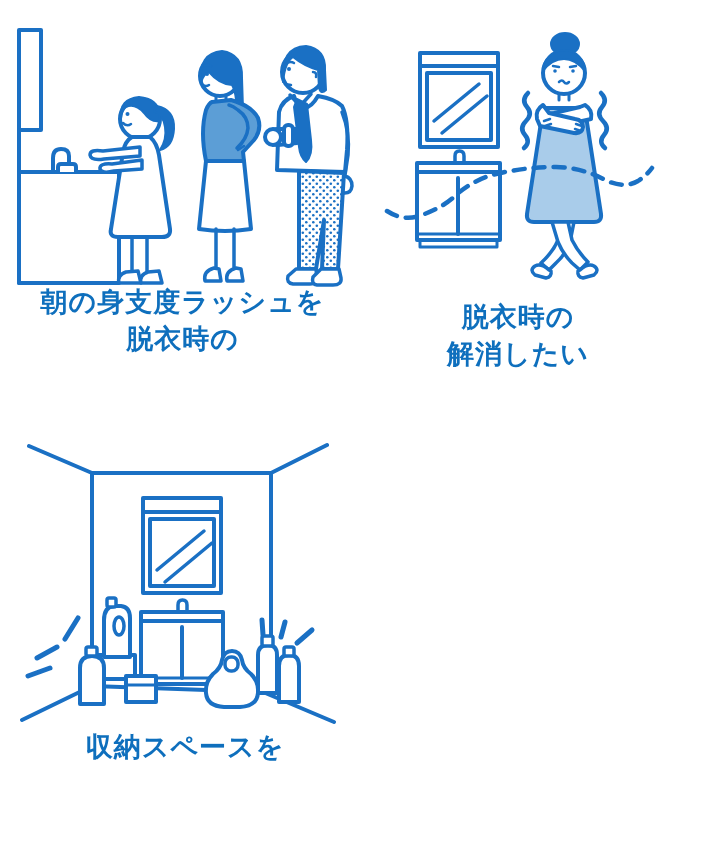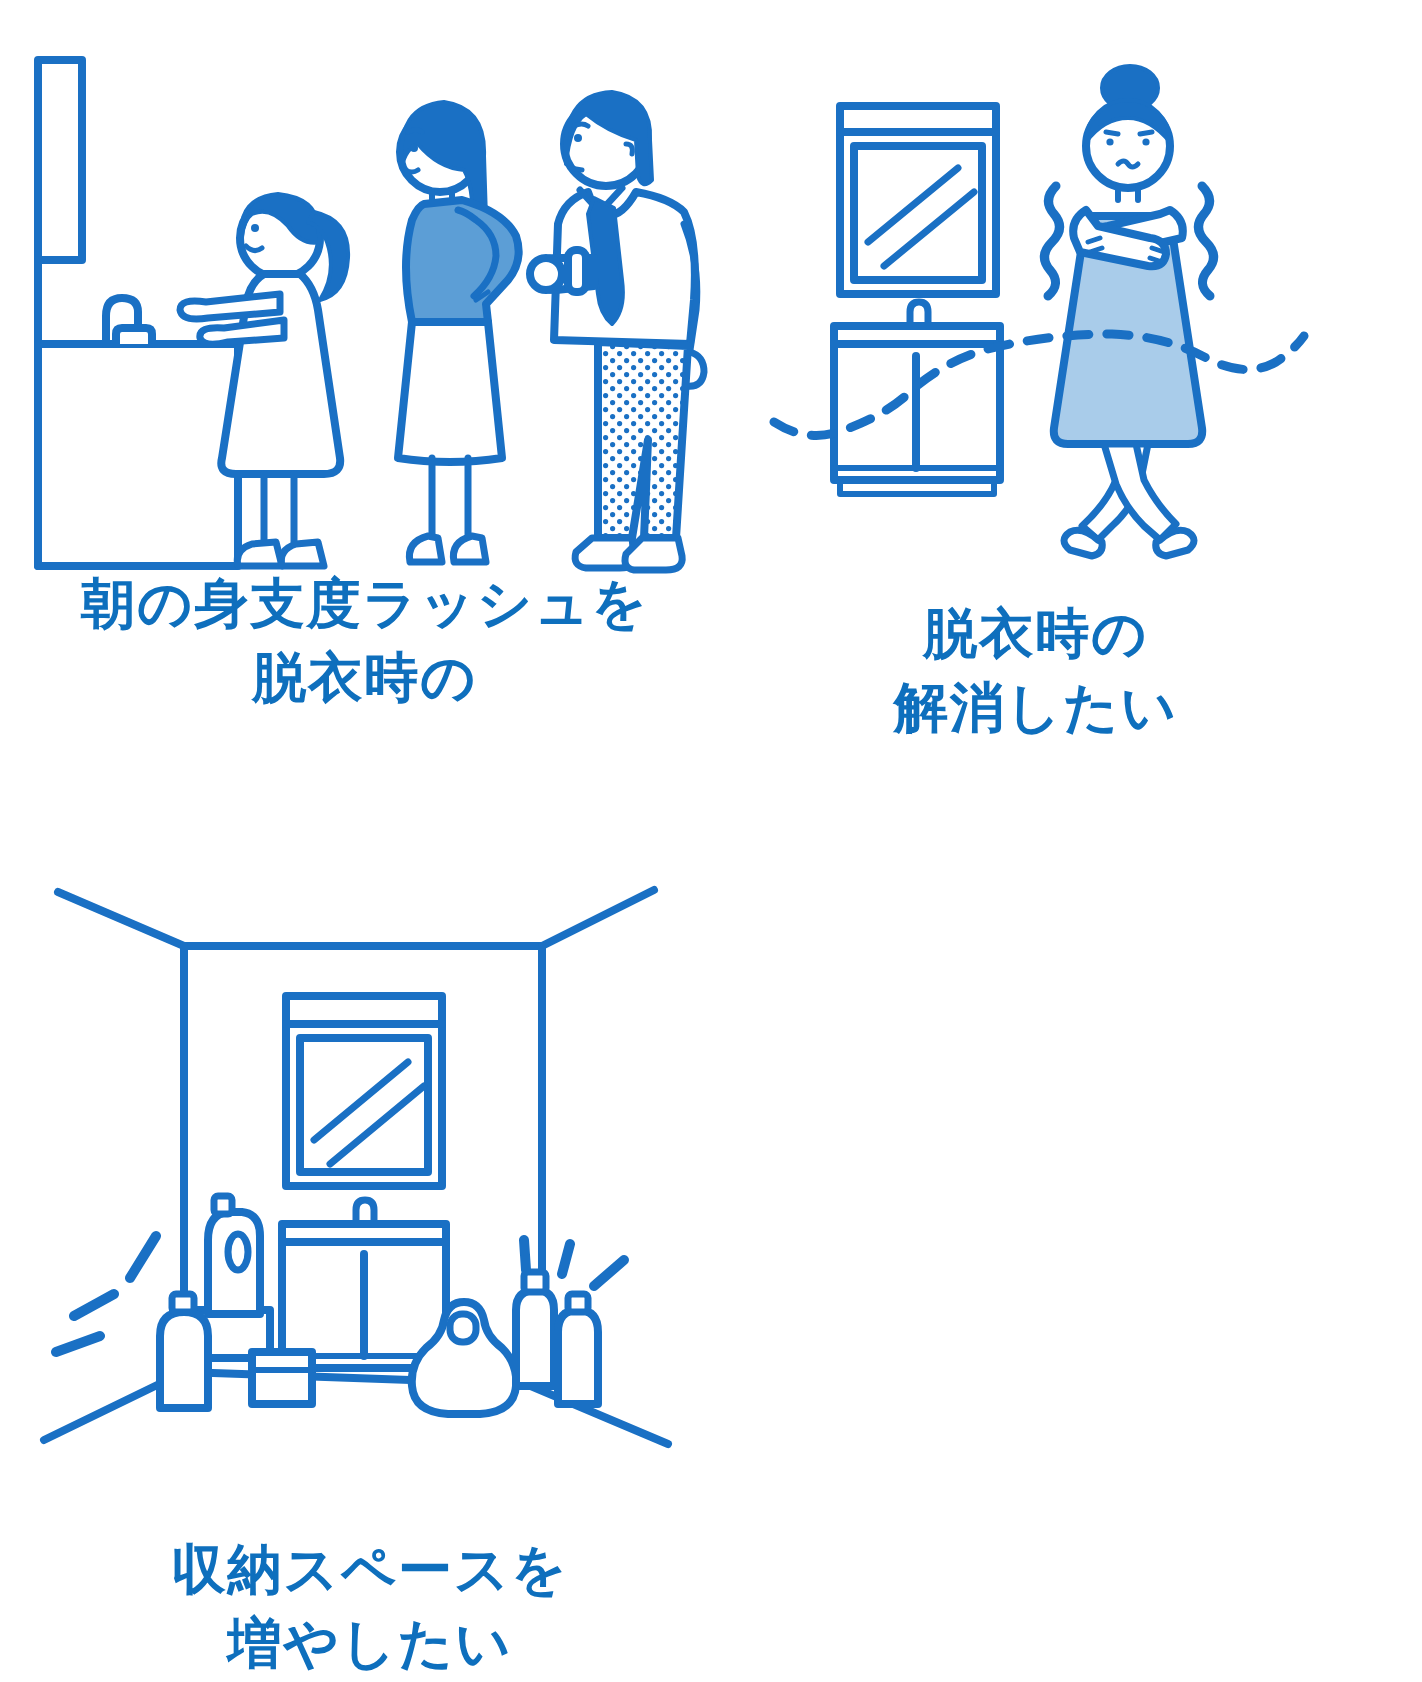--- a/index.html
+++ b/index.html
@@ -4,21 +4,21 @@
 <style>
   html,body{margin:0;padding:0;background:#fff;}
   .stage{position:relative;width:711px;height:841px;background:#fff;overflow:hidden;
          font-family:"Liberation Sans","DejaVu Sans",sans-serif;}
   .art{position:absolute;left:0;top:0;}
   .caption{position:absolute;color:#0E6FBD;font-weight:bold;font-size:27px;line-height:37px;
            text-align:center;letter-spacing:1px;}
   .caption span{display:block;}
   #cap1{left:10px;top:284px;width:345px;}
   #cap2{left:428px;top:299px;width:180px;}
-  #cap3{left:15px;top:729px;width:340px;margin-top:38px;}
+  #cap3{left:15px;top:729px;width:340px;}
 </style>
 </head>
 <body>
 
 <div class="stage">
 
 <svg class="art" width="711" height="841" viewBox="0 0 711 841" xmlns="http://www.w3.org/2000/svg">
   <defs>
     <pattern id="dotpat" patternUnits="userSpaceOnUse" width="7" height="7">
       <rect width="7" height="7" fill="#fff"></rect>
@@ -180,16 +180,15 @@
   <span>脱衣時の</span>
 </div>
 
 <div class="caption" id="cap2">
   <span>脱衣時の</span>
   <span>解消したい</span>
 </div>
 
 <div class="caption" id="cap3">
   <span>収納スペースを</span>
-  <span>増やしたい</span>
 </div>
 
 </div>
 
 </body></html>

